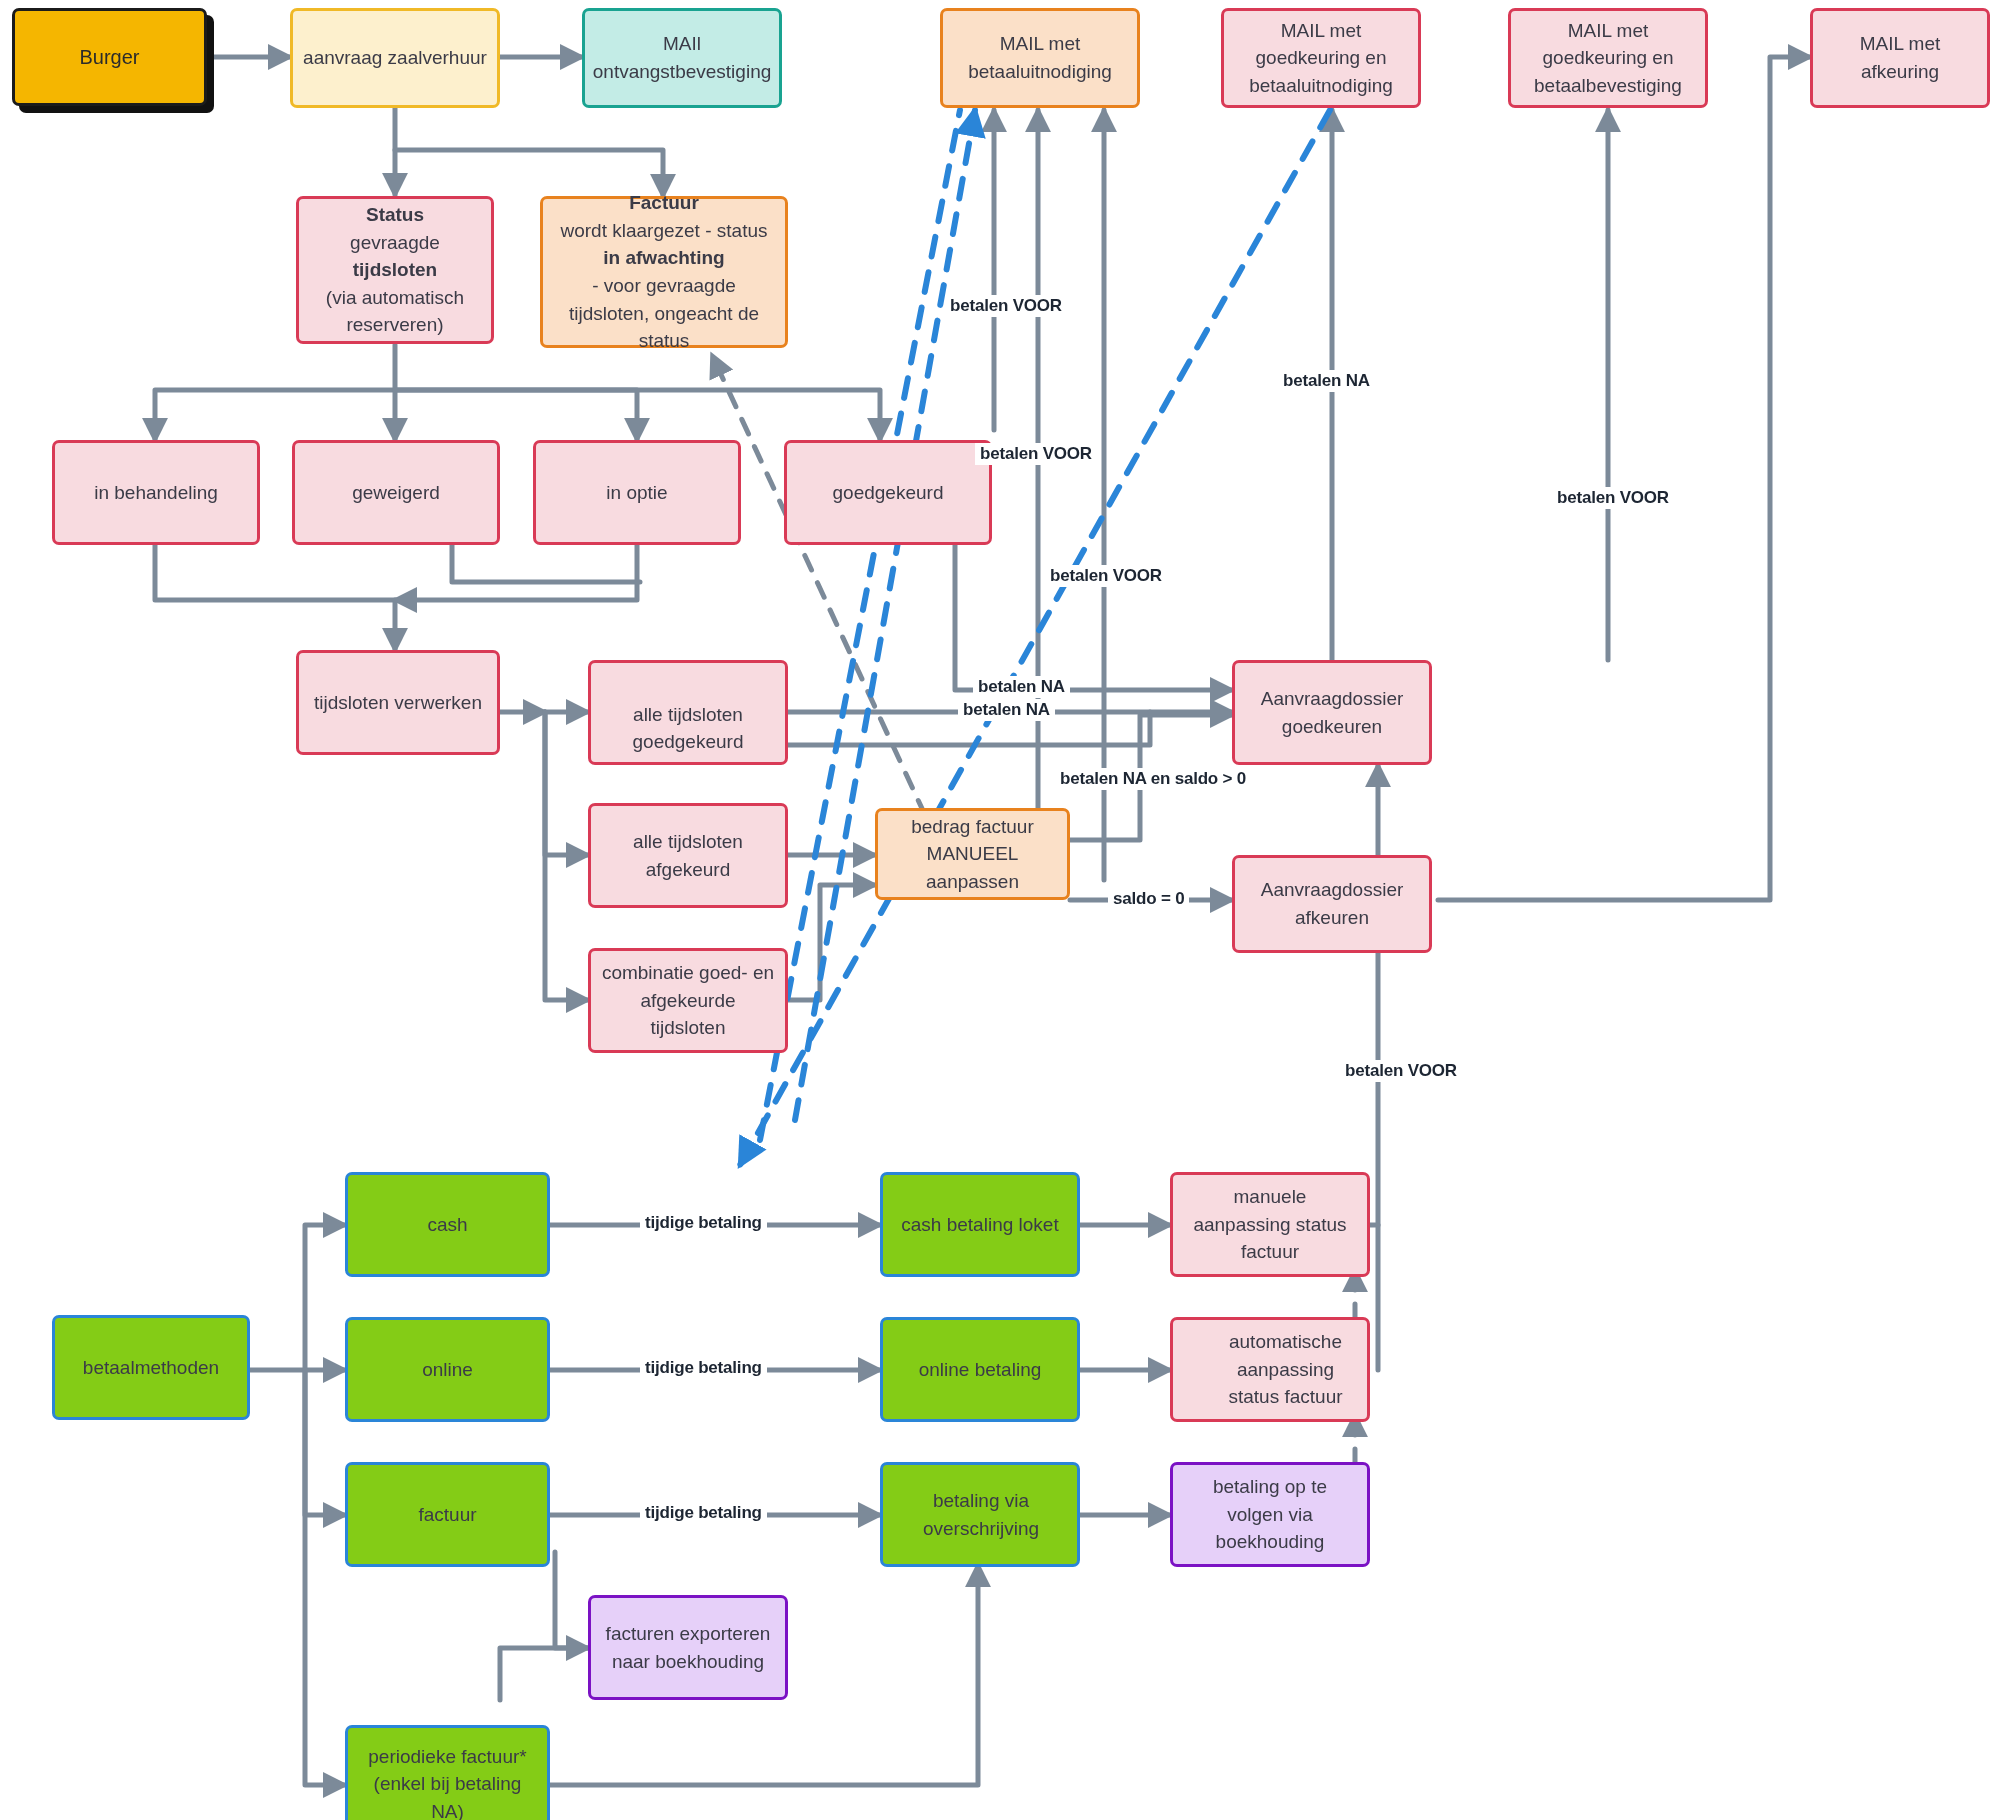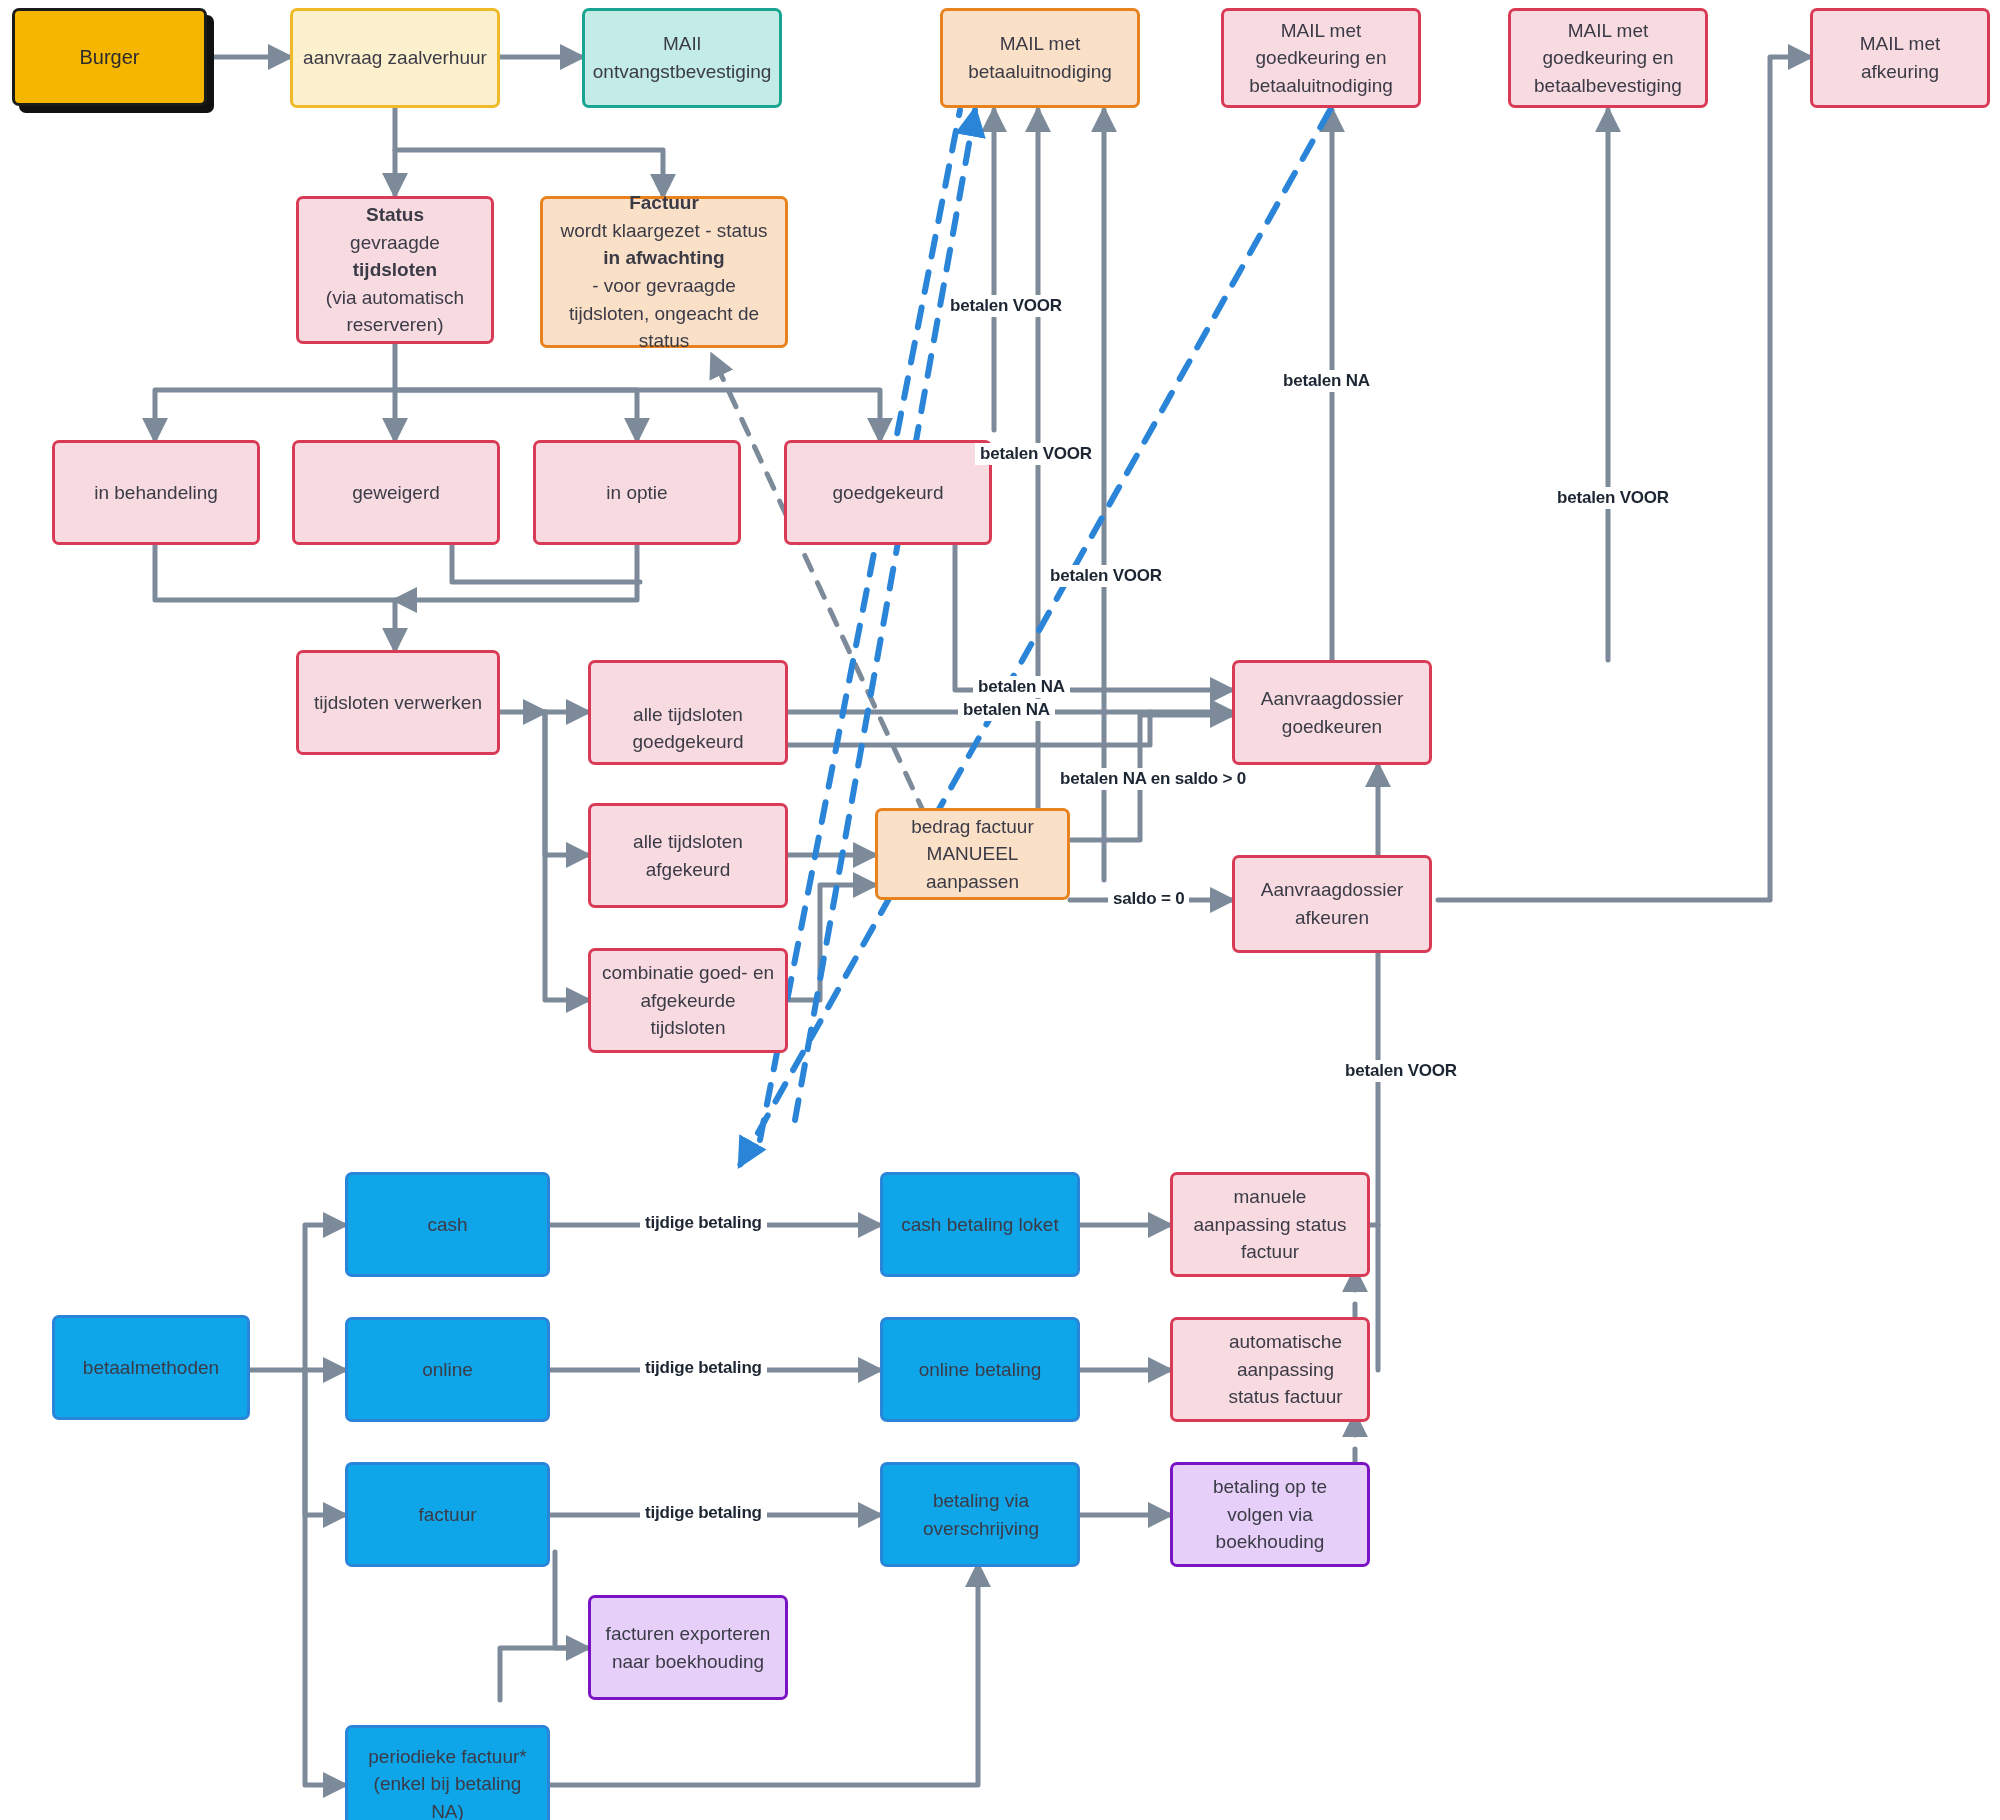--- a/index.html
+++ b/index.html
@@ -13,21 +13,21 @@
         font-size:19px;line-height:1.45;color:#3b3b47;padding:6px 10px;}
   .node span{display:block;}
 
   
   .pal-gold{background:#f5b600;border:3px solid #1b1b1b;color:#2b2b2b;
             box-shadow:7px 7px 0 0 #111111;}
   .pal-cream{background:#fdf0cd;border:3px solid #f0b927;}
   .pal-teal{background:#c3ece6;border:3px solid #19a391;}
   .pal-pink{background:#f8dbe0;border:3px solid #d93a56;}
   .pal-orange{background:#fbe0c8;border:3px solid #e8821e;}
-  .pal-blue{background:#0ea5e9;border:3px solid #2a85d8;}
+  .pal-blue{background:#84cc16;border:3px solid #2a85d8;}
   .pal-purple{background:#e6d0f9;border:3px solid #7b12c4;}
 
   .edge-label{position:absolute;font-size:17px;font-weight:bold;color:#1d2633;
               background:#ffffff;padding:1px 5px;white-space:nowrap;
               letter-spacing:-0.2px;}
 </style>
 </head>
 <body>
 
 <div id="stage">

